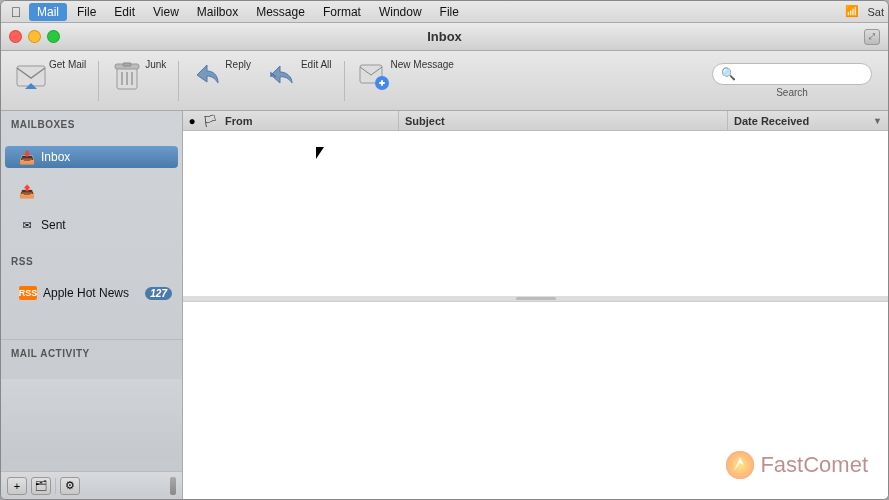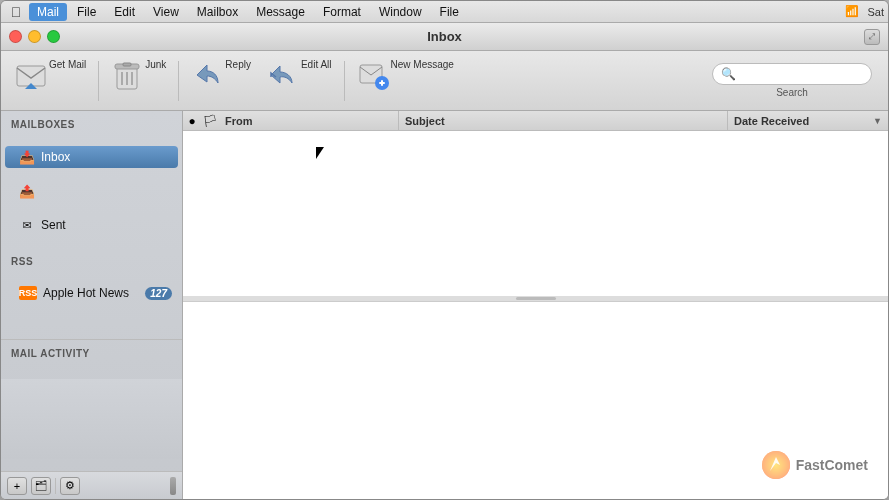--- a/index.html
+++ b/index.html
@@ -353,23 +353,23 @@
     .watermark-icon {
       width: 28px;
       height: 28px;
       border-radius: 50%;
       background: linear-gradient(135deg, #f90 0%, #f00 100%);
       display: flex;
       align-items: center;
       justify-content: center;
     }
     .watermark-text {
-      font-size: 14px;
-      font-weight: bold;
-      color: #000000;
+      font-size: 22px;
+      font-weight: normal;
+      color: #7f1d1d;
     }
 
     
     .search-icon { font-size: 12px; color: #aaa; margin-right: 3px; }
 
     
     .cursor {
       position: absolute;
       left: 316px;
       top: 147px;

